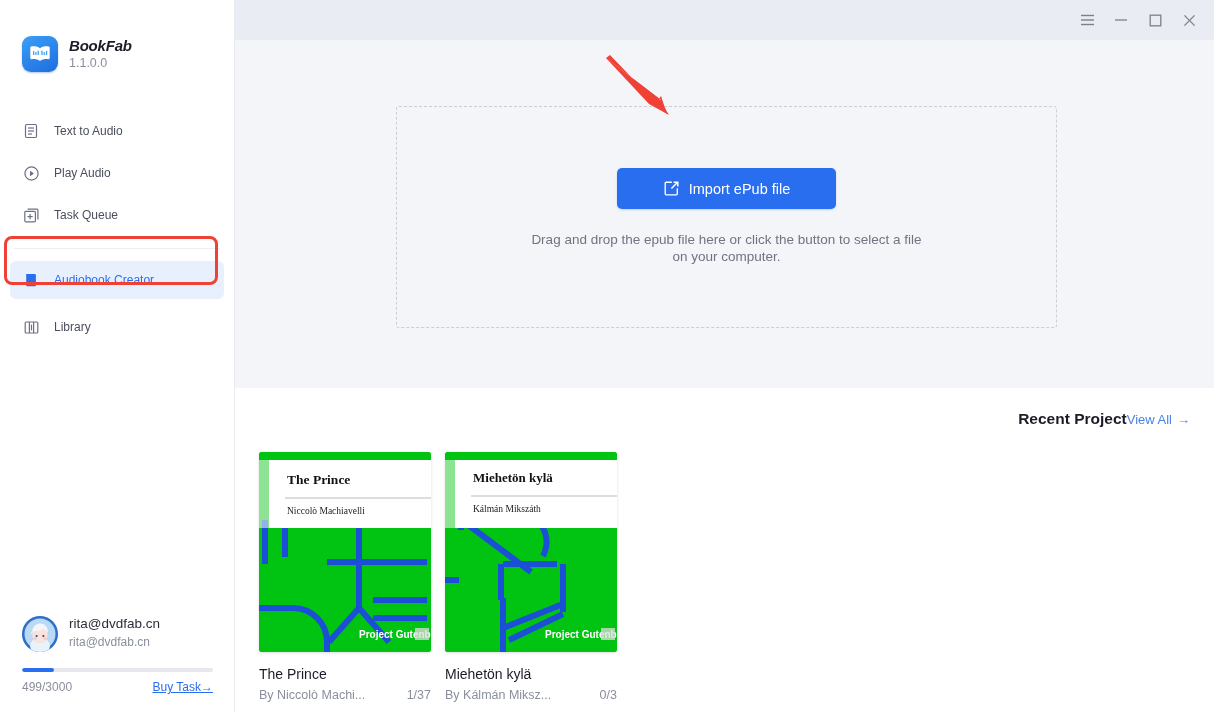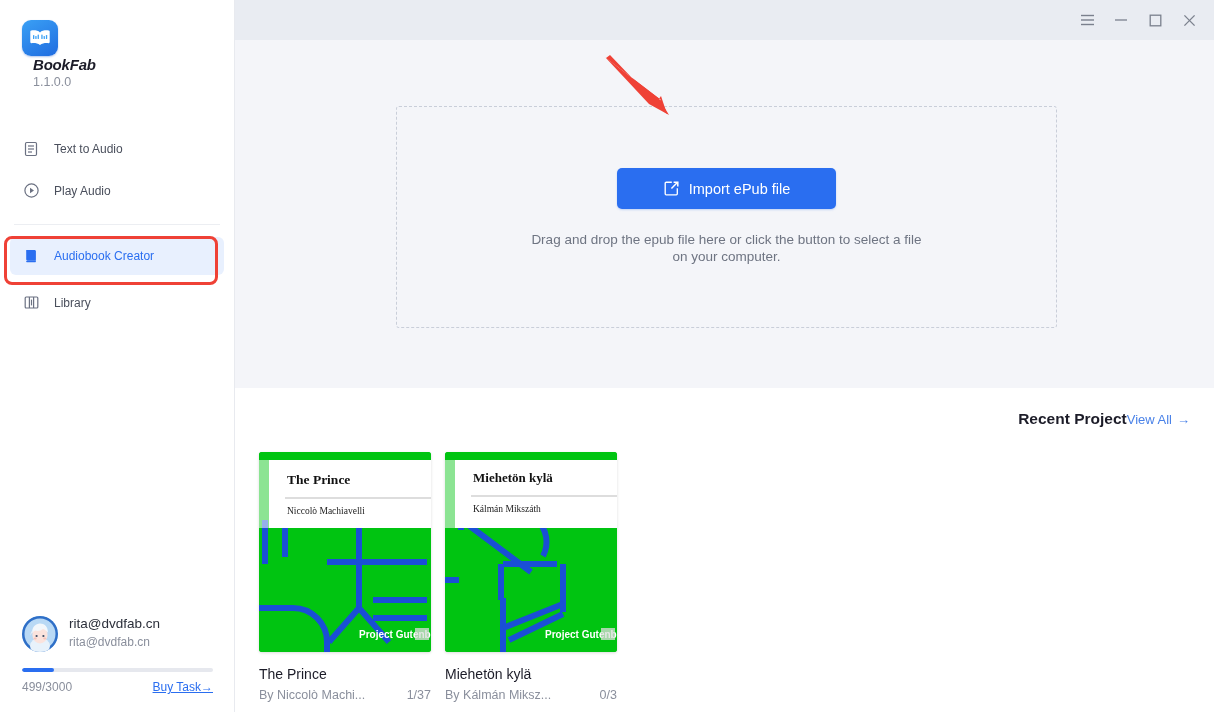--- a/index.html
+++ b/index.html
@@ -10,21 +10,21 @@
     -webkit-font-smoothing:antialiased;
   }
   .app { position:relative; width:1214px; height:712px; display:flex; }
 
   
   .sidebar {
     width:235px; height:712px; background:#ffffff;
     border-right:1px solid #e8eaef;
     position:relative; flex:0 0 235px;
   }
-  .brand { display:flex; align-items:flex-start; padding:20px 0 0 22px;flex-direction:column; }
+  .brand { display:flex; align-items:center; padding:36px 0 0 22px; }
   .brand-logo {
     width:36px; height:36px; border-radius:9px;
     background:linear-gradient(150deg,#3aa0f5 0%,#1f6ce0 100%);
     display:flex; align-items:center; justify-content:center;
     box-shadow:0 1px 2px rgba(30,90,200,.35);
   }
   .brand-text { margin-left:11px; line-height:1.15; }
   .brand-name {
     font-size:15px; font-weight:bold; font-style:italic; color:#1c1c28;
     letter-spacing:-.2px;
@@ -183,20 +183,31 @@
       <div class="nav-item">
         <span class="ico">
           <svg width="17" height="17" viewBox="0 0 17 17" fill="none" stroke="#6b7182" stroke-width="1.2">
             <circle cx="8.5" cy="8.5" r="6.6"></circle>
             <path d="M7 5.8l4 2.7-4 2.7z" fill="#6b7182" stroke="none"></path>
           </svg>
         </span>
         <span>Play Audio</span>
       </div>
 
+      <div class="nav-item">
+        <span class="ico">
+          <svg width="17" height="17" viewBox="0 0 17 17" fill="none" stroke="#6b7182" stroke-width="1.2">
+            <path d="M4.6 2.2h9.4a.9.9 0 01.9.9v9.4"></path>
+            <rect x="1.8" y="4.3" width="10.6" height="10.6" rx="1.1"></rect>
+            <line x1="7.1" y1="7" x2="7.1" y2="12.2"></line>
+            <line x1="4.5" y1="9.6" x2="9.7" y2="9.6"></line>
+          </svg>
+        </span>
+        <span>Task Queue</span>
+      </div>
 
       <div class="nav-divider"></div>
 
       <div class="nav-item active">
         <span class="ico">
           <svg width="16" height="16" viewBox="0 0 16 16">
             <path d="M3.2 1.9h8.3c.8 0 1.4.6 1.4 1.4v9.4H4.6c-.8 0-1.4-.6-1.4-1.4V1.9z" fill="#2a6ef0"></path>
             <rect x="3.2" y="12.7" width="9.7" height="1.5" rx=".6" fill="#2a6ef0"></rect>
           </svg>
         </span>

